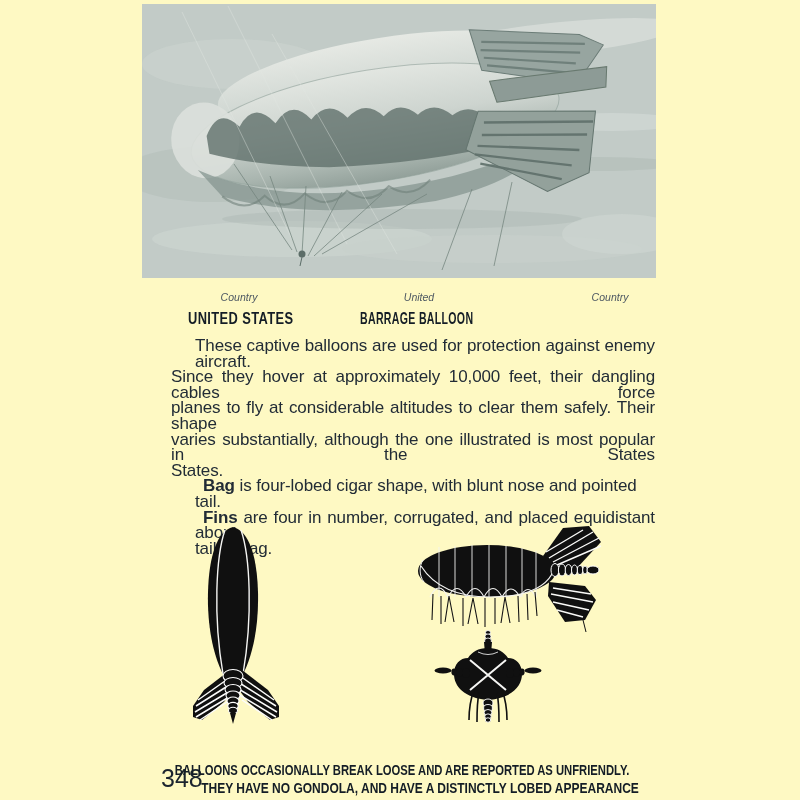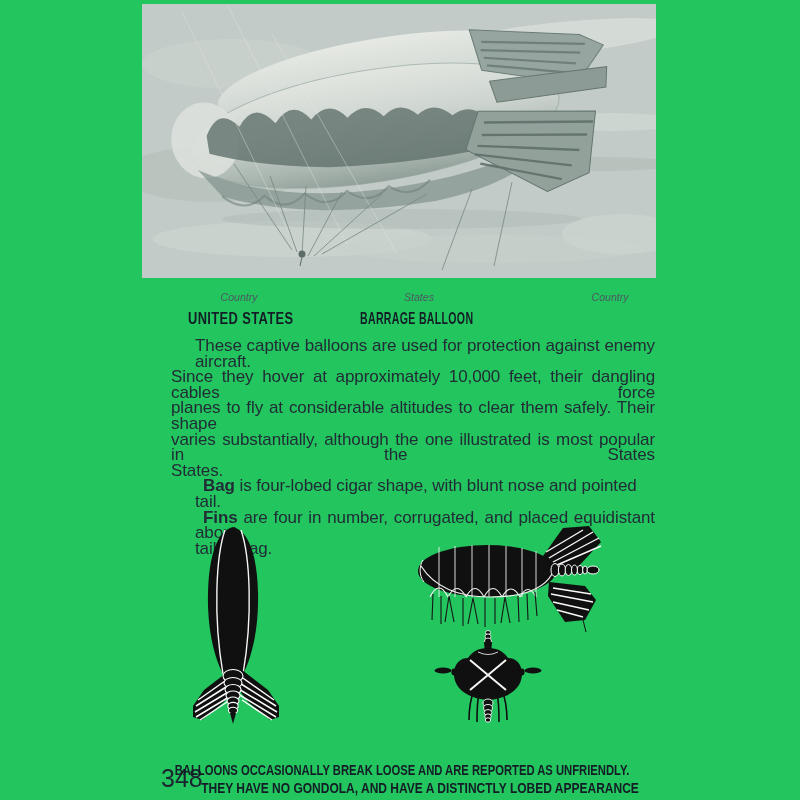--- a/index.html
+++ b/index.html
@@ -1,17 +1,17 @@
 <!DOCTYPE html>
 <html><head>
 <meta charset="utf-8">
 <style>
   html,body{margin:0;padding:0;background:#ffffff;}
   .page{
-    position:relative;width:800px;height:800px;background:#22c55e;overflow:hidden;
+    position:relative;width:800px;height:800px;background:#fef9c3;overflow:hidden;
     font-family:"Liberation Sans",sans-serif;color:#1e2731;
   }
   
   .photo{position:absolute;left:142px;top:4px;width:514px;height:274px;background:#c2cbc7;overflow:hidden;}
   .photo svg{display:block;}
   
   .collabel{
     position:absolute;top:291px;font-size:10.5px;font-style:italic;color:#4d5862;
     white-space:nowrap;transform:translateX(-50%);
   }
@@ -99,21 +99,21 @@
         <path d="M40,8 L150,235 M86,2 L205,240 M130,30 L255,250" stroke="#e2e7e2" stroke-width="1" opacity=".4"></path>
         <path d="M92,160 L150,246 M128,172 L155,248 M164,182 L160,250 M200,188 L166,252 M240,190 L172,252
                  M285,190 L180,250 M330,185 L300,266 M370,178 L352,262" stroke="#74847e" stroke-width=".9" opacity=".85"></path>
         <circle cx="160" cy="250" r="3.5" fill="#5c6d68"></circle>
         <path d="M160,253 L158,262" stroke="#5c6d68"></path>
       </g>
     </svg>
   </div>
 
   <span class="collabel" style="left:239px">Country</span>
-  <span class="collabel" style="left:419px">States</span>
+  <span class="collabel" style="left:419px">United</span>
   <span class="collabel" style="left:610px">Country</span>
 
   <div class="h country">UNITED STATES</div>
   <div class="h model">BARRAGE BALLOON</div>
 
   <div class="body">
       <div class="tline just ind">These captive balloons are used for protection against enemy aircraft.</div>
       <div class="tline just">Since they hover at approximately 10,000 feet, their dangling cables force</div>
       <div class="tline just">planes to fly at considerable altitudes to clear them safely. Their shape</div>
       <div class="tline just">varies substantially, although the one illustrated is most popular in the States</div>

